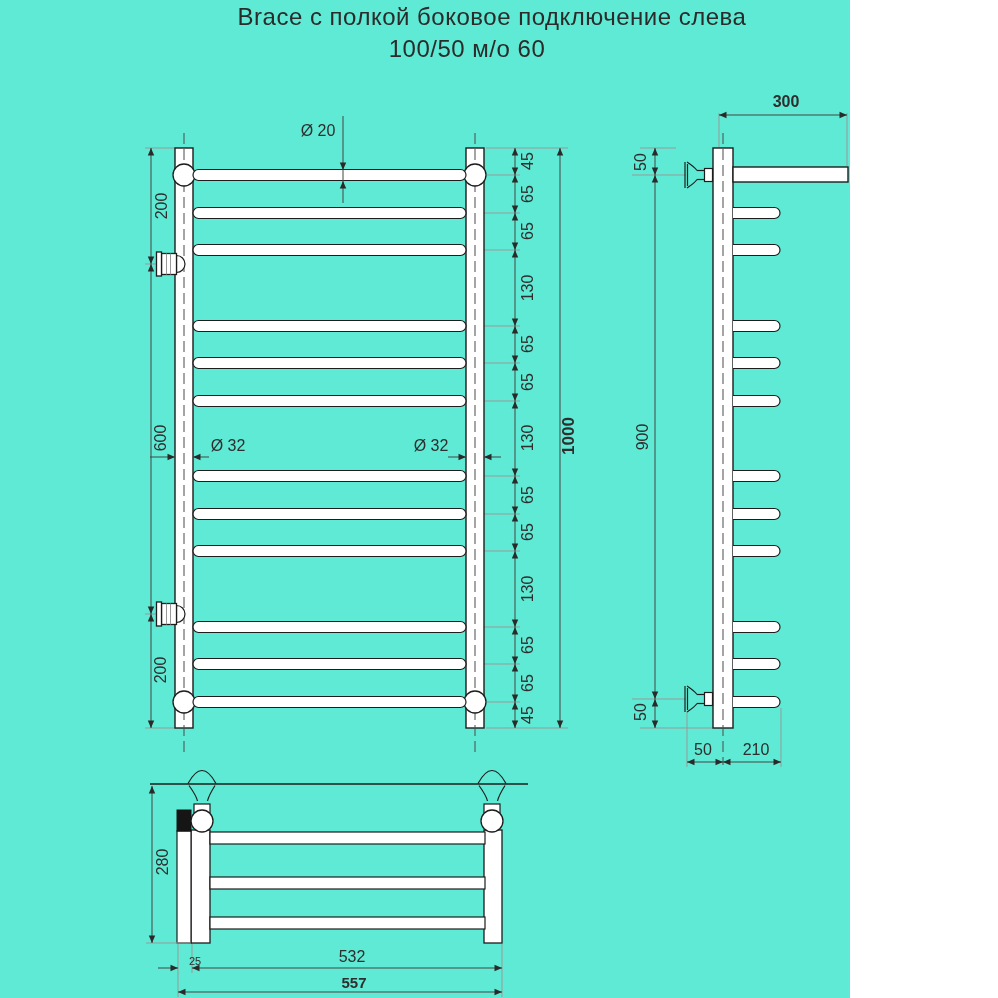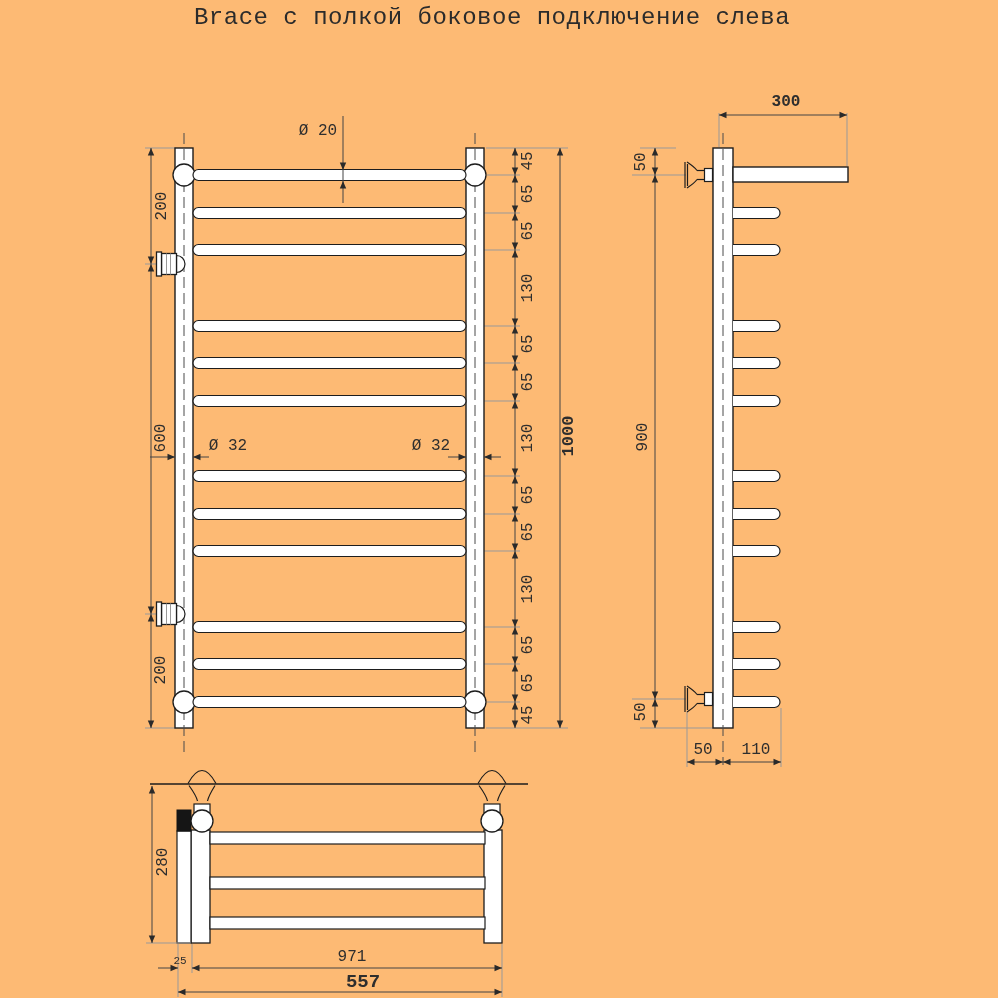--- a/index.html
+++ b/index.html
@@ -1,17 +1,17 @@
 <!DOCTYPE html>
 <html><head>
 <meta charset="utf-8">
 <style>
   html,body{margin:0;padding:0;background:#fff;}
-  #canvas{position:relative;width:998px;height:998px;background:#fdba74;overflow:hidden;
-          font-family:Liberation Mono, monospace;}
+  #canvas{position:relative;width:850px;height:998px;background:#5eead4;overflow:hidden;
+          font-family:Liberation Sans, sans-serif;}
   svg{position:absolute;left:0;top:0;}
   .lbl{position:absolute;font-size:16px;color:#2e2e2e;white-space:nowrap;
        transform:translate(-50%,-50%);line-height:1;}
   .rot{transform:translate(-50%,-50%) rotate(-90deg);}
   .b{font-weight:bold;}
   .sm{font-size:11px;}
   .ttl{position:absolute;font-size:24px;color:#2b2b2b;white-space:nowrap;
        transform:translate(-50%,-50%);letter-spacing:0.5px;}
 </style>
 </head>
@@ -273,20 +273,21 @@
         <polygon points="192,968 199.5,964.8 199.5,971.2"></polygon>
         <polygon points="502,968 494.5,964.8 494.5,971.2"></polygon>
         <polygon points="178,992 185.5,988.8 185.5,995.2"></polygon>
         <polygon points="502,992 494.5,988.8 494.5,995.2"></polygon>
       </g>
     </g>
   </g>
 </svg>
 
 <div class="ttl" style="left:492px;top:17px">Brace с полкой  боковое подключение слева</div>
+<div class="ttl" style="left:467px;top:49px">100/50 м/о 60</div>
 
 <div class="lbl" style="left:318px;top:131px">Ø 20</div>
 <div class="lbl rot" style="left:162px;top:206px">200</div>
 <div class="lbl rot" style="left:161px;top:438px">600</div>
 <div class="lbl rot" style="left:161px;top:670px">200</div>
 <div class="lbl" style="left:228px;top:446px">Ø 32</div>
 <div class="lbl" style="left:431px;top:446px">Ø 32</div>
 
 <div class="lbl rot" style="left:528px;top:161px">45</div>
 <div class="lbl rot" style="left:528px;top:194px">65</div>
@@ -302,20 +303,20 @@
 <div class="lbl rot" style="left:528px;top:683px">65</div>
 <div class="lbl rot" style="left:528px;top:715px">45</div>
 
 <div class="lbl rot b" style="left:568px;top:436px;font-size:17px">1000</div>
 
 <div class="lbl b" style="left:786px;top:102px">300</div>
 <div class="lbl rot" style="left:641px;top:162px">50</div>
 <div class="lbl rot" style="left:643px;top:437px">900</div>
 <div class="lbl rot" style="left:641px;top:712px">50</div>
 <div class="lbl" style="left:703px;top:750px">50</div>
-<div class="lbl" style="left:756px;top:750px">110</div>
+<div class="lbl" style="left:756px;top:750px">210</div>
 
 <div class="lbl rot" style="left:163px;top:862px">280</div>
-<div class="lbl sm" style="left:180px;top:961px">25</div>
-<div class="lbl" style="left:352px;top:957px">971</div>
-<div class="lbl b" style="left:363px;top:982px;font-size:19px">557</div>
+<div class="lbl sm" style="left:195px;top:961px">25</div>
+<div class="lbl" style="left:352px;top:957px">532</div>
+<div class="lbl b" style="left:354px;top:982px;font-size:15px">557</div>
 
 </div>
 
 </body></html>

